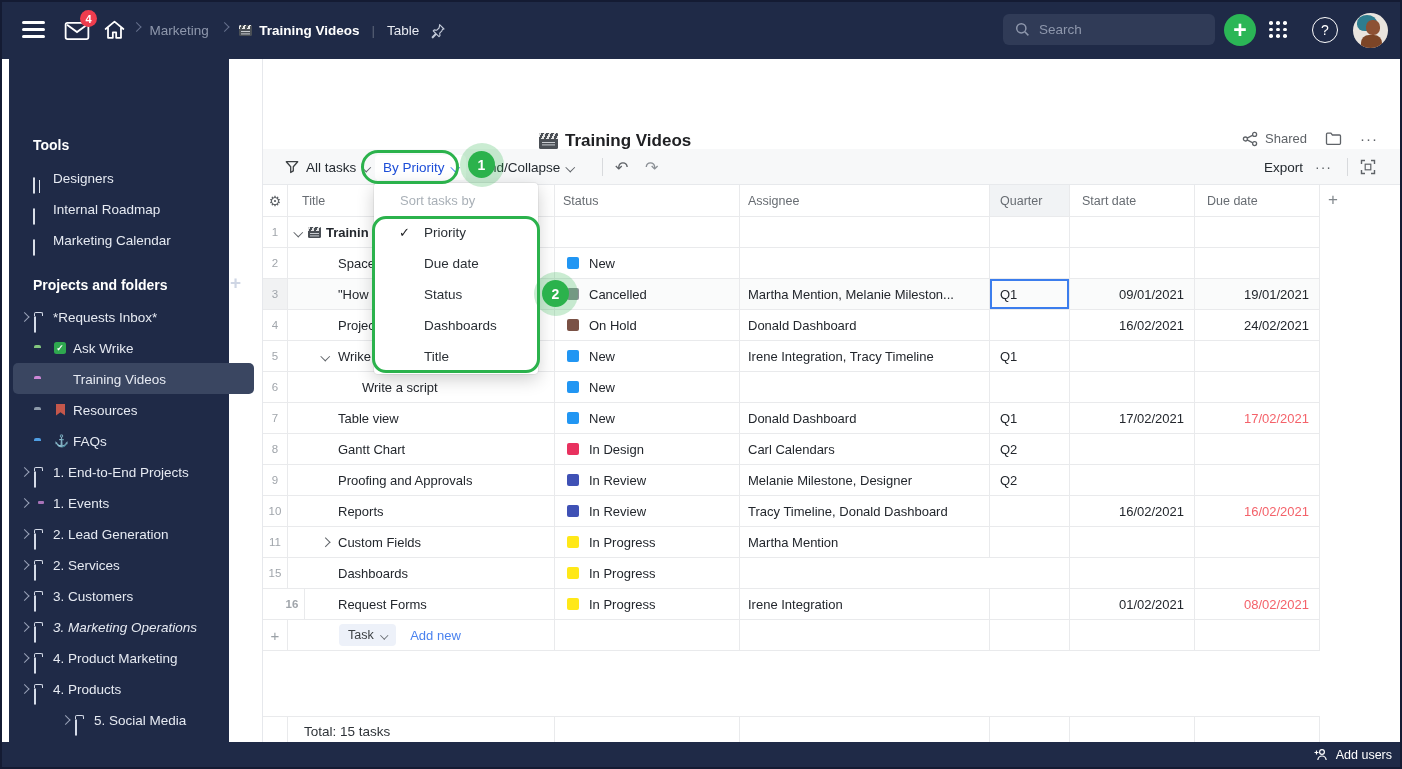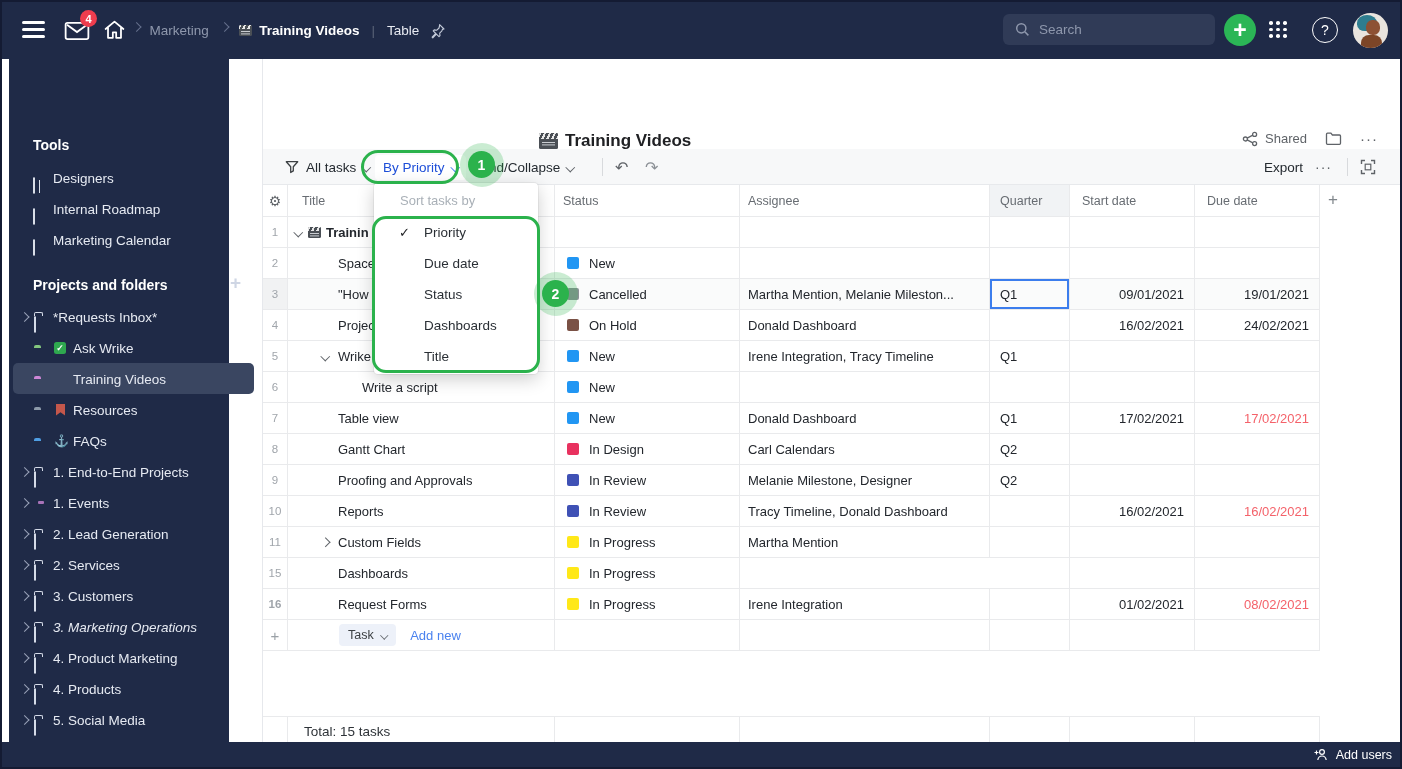--- a/index.html
+++ b/index.html
@@ -196,21 +196,21 @@
         <div class="sb-item" style="top: 335px;"><span class="fold" style="left: 25px; background: rgb(141, 154, 169);"></span><span class="badge-book" style="left: 47px;"></span><span class="sb-label" style="left: 64px;">Resources</span></div>
         <div class="sb-item" style="top: 366px;"><span class="fold" style="left: 25px; background: rgb(79, 158, 227);"></span><span class="badge-anchor" style="left: 45px;">⚓</span><span class="sb-label" style="left: 64px;">FAQs</span></div>
         <div class="sb-item" style="top: 397px;"><span class="chev-r" style="left: 12px;"></span><span class="fold outline" style="left: 25px;"></span><span class="sb-label" style="left: 44px;">1. End-to-End Projects</span></div>
         <div class="sb-item" style="top: 428px;"><span class="chev-r" style="left: 12px;"></span><span class="clipb" style="left: 26px;"></span><span class="sb-label" style="left: 44px;">1. Events</span></div>
         <div class="sb-item" style="top: 459px;"><span class="chev-r" style="left: 12px;"></span><span class="fold outline" style="left: 25px;"></span><span class="sb-label" style="left: 44px;">2. Lead Generation</span></div>
         <div class="sb-item" style="top: 490px;"><span class="chev-r" style="left: 12px;"></span><span class="fold outline" style="left: 25px;"></span><span class="sb-label" style="left: 44px;">2. Services</span></div>
         <div class="sb-item" style="top: 521px;"><span class="chev-r" style="left: 12px;"></span><span class="fold outline" style="left: 25px;"></span><span class="sb-label" style="left: 44px;">3. Customers</span></div>
         <div class="sb-item" style="top: 552px; font-style: italic;"><span class="chev-r" style="left: 12px;"></span><span class="fold outline" style="left: 25px;"></span><span class="sb-label" style="left: 44px;">3. Marketing Operations</span></div>
         <div class="sb-item" style="top: 583px;"><span class="chev-r" style="left: 12px;"></span><span class="fold outline" style="left: 25px;"></span><span class="sb-label" style="left: 44px;">4. Product Marketing</span></div>
         <div class="sb-item" style="top: 614px;"><span class="chev-r" style="left: 12px;"></span><span class="fold outline" style="left: 25px;"></span><span class="sb-label" style="left: 44px;">4. Products</span></div>
-        <div class="sb-item" style="top: 645px;"><span class="chev-r" style="left: 12px;"></span><span class="fold outline" style="left: 25px;"></span><span class="sb-label" style="left: 44px;">5. Social Media</span></div>
+        <div class="sb-item" style="top: 645px; margin-left: 41px;"><span class="chev-r" style="left: 12px;"></span><span class="fold outline" style="left: 25px;"></span><span class="sb-label" style="left: 44px;">5. Social Media</span></div>
         <div class="sb-item" style="top: 676px;"><span class="chev-r" style="left: 12px;"></span><span class="fold outline" style="left: 25px;"></span><span class="sb-label" style="left: 44px;">6. Webinars</span></div>
         <div class="sb-item" style="top: 707px;"></div>
       </div>
   </div>
 
   <div class="splitter"></div>
 
   <div class="viewhead">
     <span class="clap big" style="position:absolute;left:276px;top:74px"></span>
     <div class="viewtitle">Training Videos</div>
@@ -499,21 +499,21 @@
         </div>
         <div class="cell" style="left: 292px; width: 185px;">
           <span class="stat-sq" style="position: absolute; left: 12px; background: rgb(255, 232, 24);"></span>
           <span style="position: absolute; left: 34px;">In Progress</span>
         </div>
         <div class="cell" style="left: 727px; width: 80px; padding-left: 10px;"></div>
         <div class="cell date-cell" style="left: 807px; width: 125px;"></div>
         <div class="cell date-cell" style="left: 932px; width: 125px;"></div>
       </div>
       <div class="trow" style="top: 587px;">
-        <div class="cell gcell" style="left: 0px; width: 25px; font-weight: bold;">16</div>
+        <div class="cell gcell" style="left: 17px; width: 25px; font-weight: bold;">16</div>
         <div class="cell" style="left: 25px; width: 267px;">
           <span style="position: absolute; left: 50px;">Request Forms</span>
         </div>
         <div class="cell" style="left: 292px; width: 185px;">
           <span class="stat-sq" style="position: absolute; left: 12px; background: rgb(255, 232, 24);"></span>
           <span style="position: absolute; left: 34px;">In Progress</span>
         </div>
         <div class="cell" style="left: 477px; width: 250px; padding-left: 8px;">Irene Integration</div>
         <div class="cell" style="left: 727px; width: 80px; padding-left: 10px;"></div>
         <div class="cell date-cell" style="left: 807px; width: 125px;">01/02/2021</div>

